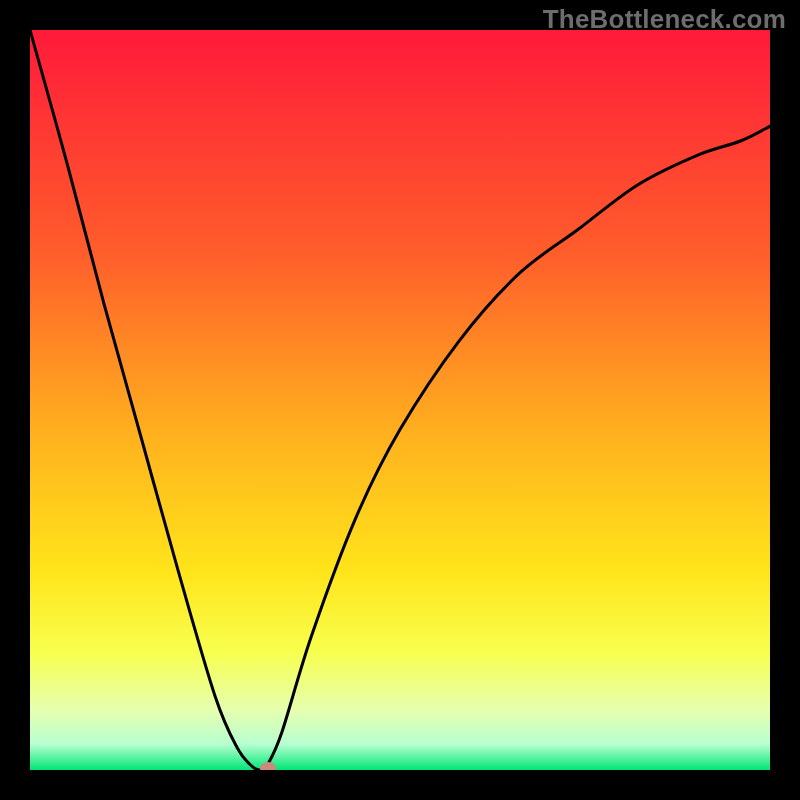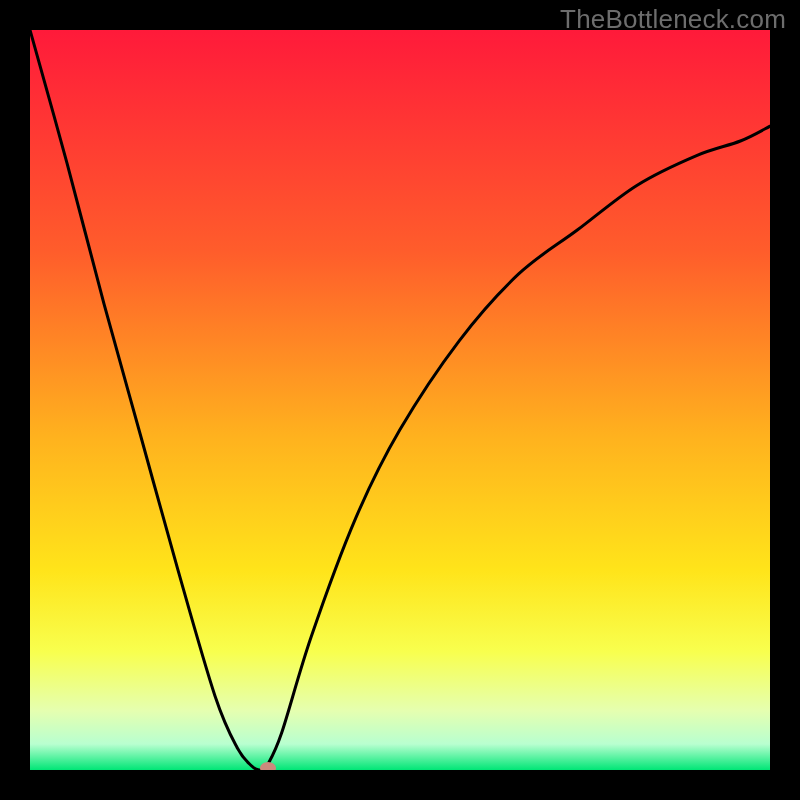--- a/index.html
+++ b/index.html
@@ -16,21 +16,21 @@
     width: 800px;
     height: 800px;
     background: #000;
   }
   .watermark {
     position: absolute;
     top: 4px;
     right: 14px;
     font-size: 26px;
     color: #6d6d6d;
-    font-weight: 400;
+    font-weight: 700;
     letter-spacing: 0.2px;
     z-index: 30;
   }
   .plot-area {
     position: absolute;
     left: 30px;
     top: 30px;
     width: 740px;
     height: 740px;
     overflow: hidden;

